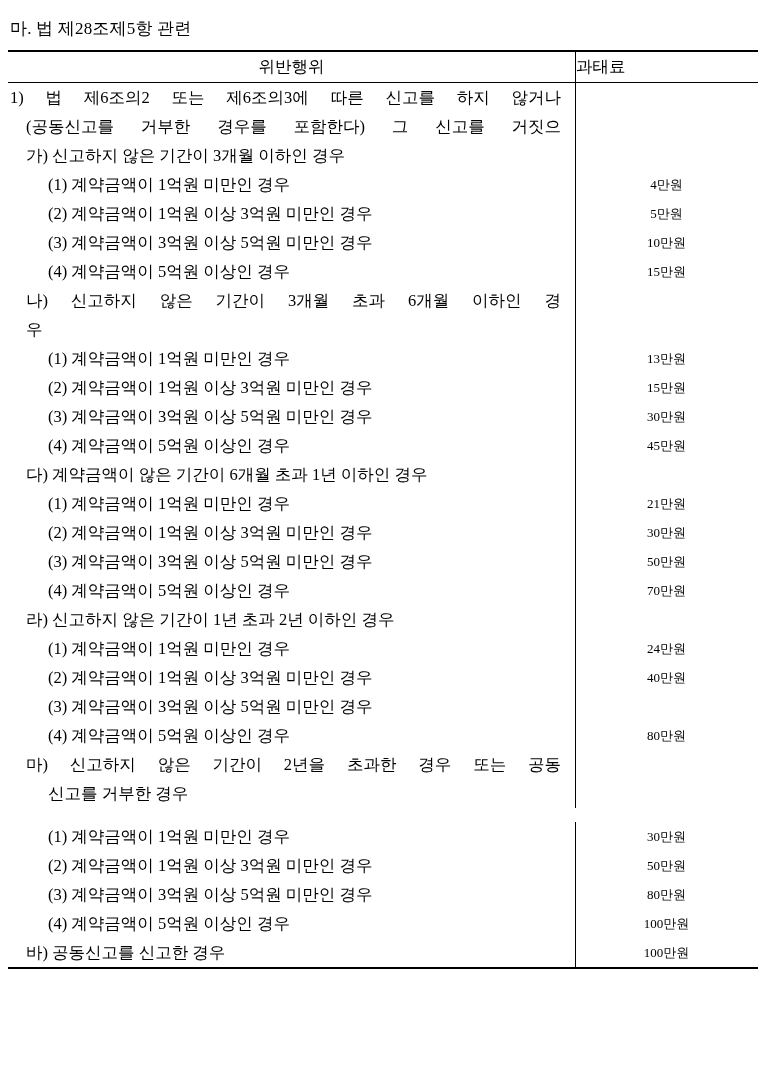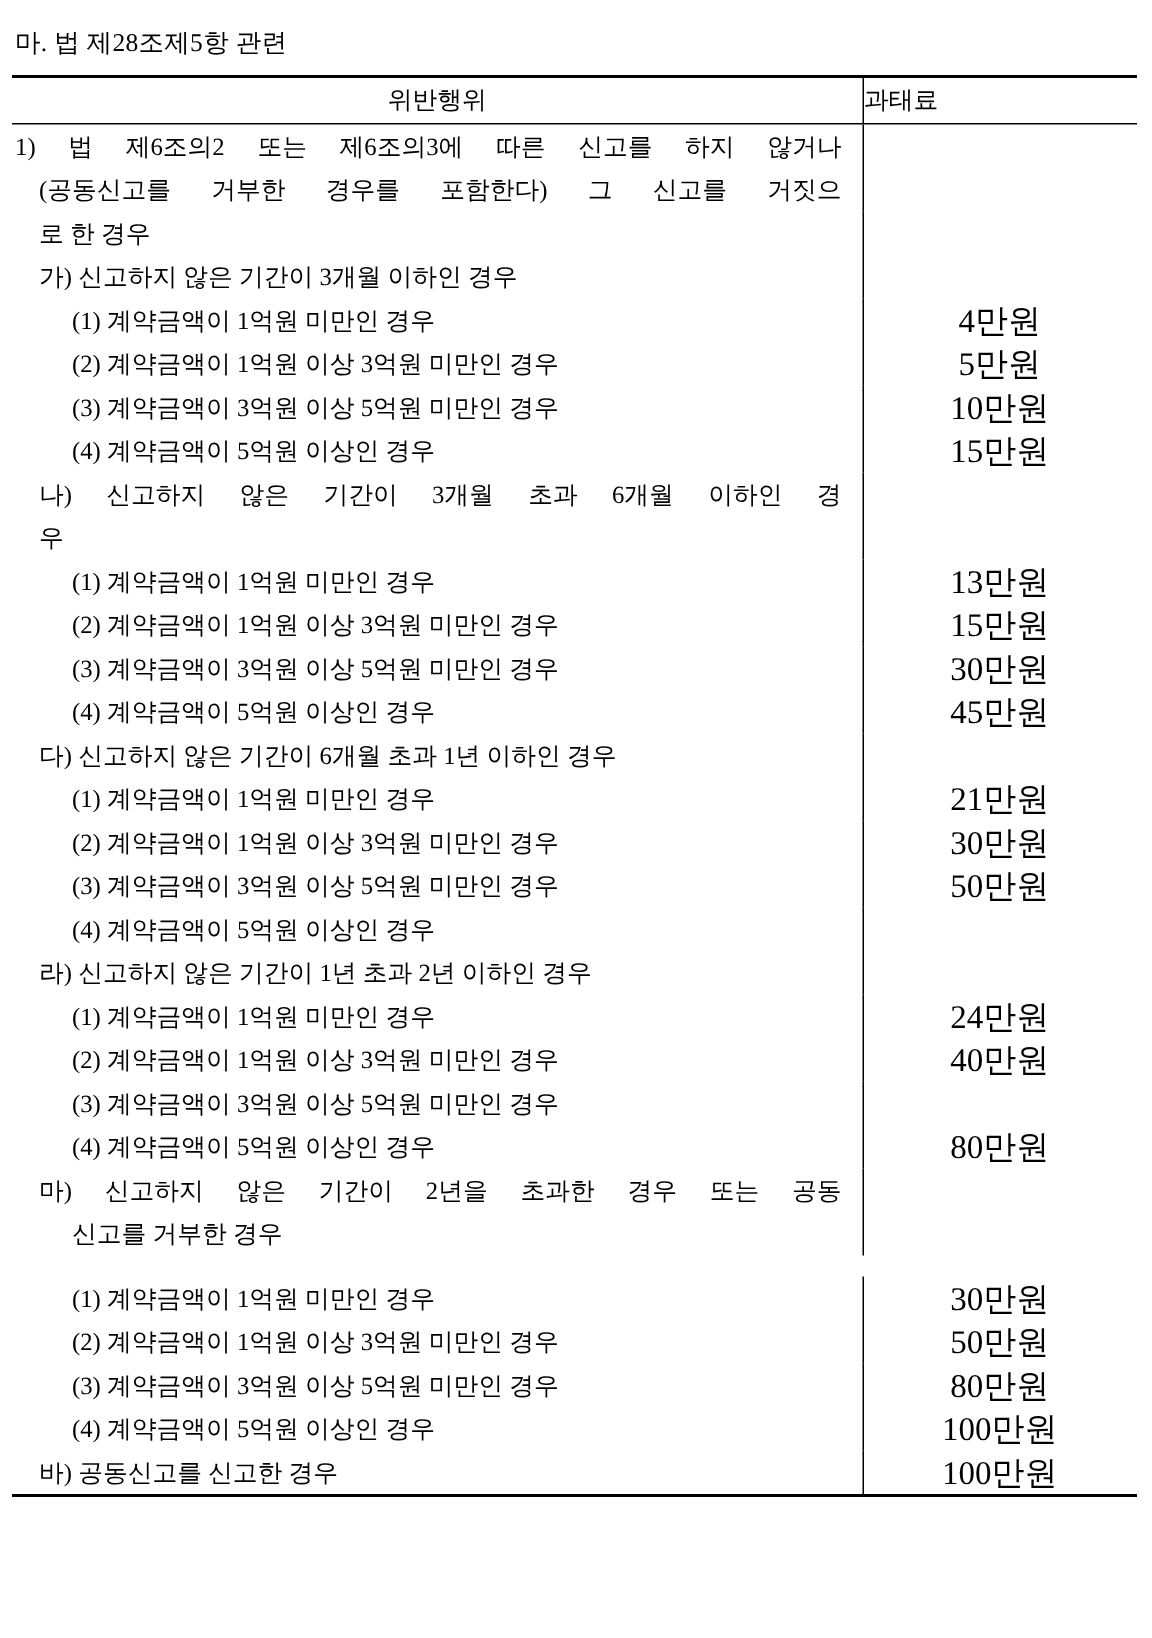--- a/index.html
+++ b/index.html
@@ -43,21 +43,21 @@
     padding: 0 8px 0 2px;
     font-size: 16.5px;
     line-height: 29px;
     white-space: pre;
   }
   .fee-text {
     flex: 0 0 181px;
     width: 181px;
     box-sizing: border-box;
     text-align: center;
-    font-size: 22px;
+    font-size: 13px;
     line-height: 29px;
   }
   .justify {
     white-space: normal;
     text-align: justify;
     text-align-last: justify;
     padding-right: 14px;
   }
   .indent0 { padding-left: 2px; }
   .indent1 { padding-left: 18px; }
@@ -113,24 +113,20 @@
     <div class="table-body-wrap rows" id="table-body">
         <div class="row-line">
           <div class="act-text indent0 justify">1) 법 제6조의2 또는 제6조의3에 따른 신고를 하지 않거나</div>
           <div class="fee-text"></div>
         </div>
         <div class="row-line">
           <div class="act-text indent1 justify">(공동신고를 거부한 경우를 포함한다) 그 신고를 거짓으</div>
           <div class="fee-text"></div>
         </div>
         <div class="row-line">
-          <div class="act-text indent1">로 한 경우</div>
-          <div class="fee-text"></div>
-        </div>
-        <div class="row-line">
           <div class="act-text indent1">가) 신고하지 않은 기간이 3개월 이하인 경우</div>
           <div class="fee-text"></div>
         </div>
         <div class="row-line">
           <div class="act-text indent2">(1) 계약금액이 1억원 미만인 경우</div>
           <div class="fee-text">4만원</div>
         </div>
         <div class="row-line">
           <div class="act-text indent2">(2) 계약금액이 1억원 이상 3억원 미만인 경우</div>
           <div class="fee-text">5만원</div>
@@ -161,37 +157,38 @@
         </div>
         <div class="row-line">
           <div class="act-text indent2">(3) 계약금액이 3억원 이상 5억원 미만인 경우</div>
           <div class="fee-text">30만원</div>
         </div>
         <div class="row-line">
           <div class="act-text indent2">(4) 계약금액이 5억원 이상인 경우</div>
           <div class="fee-text">45만원</div>
         </div>
         <div class="row-line">
-          <div class="act-text indent1">다) 신고하지 않은 기간이 6개월 초과 1년 이하인 경우</div>
+          <div class="act-text indent1">다) 계약금액이 않은 기간이 6개월 초과 1년 이하인 경우</div>
           <div class="fee-text"></div>
         </div>
         <div class="row-line">
           <div class="act-text indent2">(1) 계약금액이 1억원 미만인 경우</div>
           <div class="fee-text">21만원</div>
         </div>
         <div class="row-line">
           <div class="act-text indent2">(2) 계약금액이 1억원 이상 3억원 미만인 경우</div>
           <div class="fee-text">30만원</div>
         </div>
         <div class="row-line">
           <div class="act-text indent2">(3) 계약금액이 3억원 이상 5억원 미만인 경우</div>
           <div class="fee-text">50만원</div>
         </div>
         <div class="row-line">
           <div class="act-text indent2">(4) 계약금액이 5억원 이상인 경우</div>
+          <div class="fee-text">70만원</div>
         </div>
         <div class="row-line">
           <div class="act-text indent1">라) 신고하지 않은 기간이 1년 초과 2년 이하인 경우</div>
           <div class="fee-text"></div>
         </div>
         <div class="row-line">
           <div class="act-text indent2">(1) 계약금액이 1억원 미만인 경우</div>
           <div class="fee-text">24만원</div>
         </div>
         <div class="row-line">

